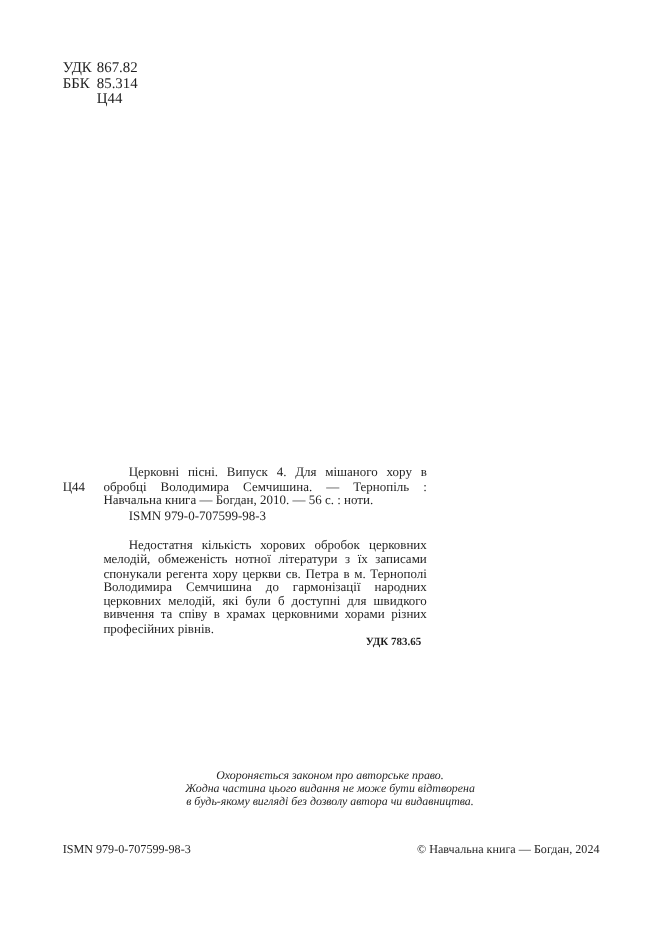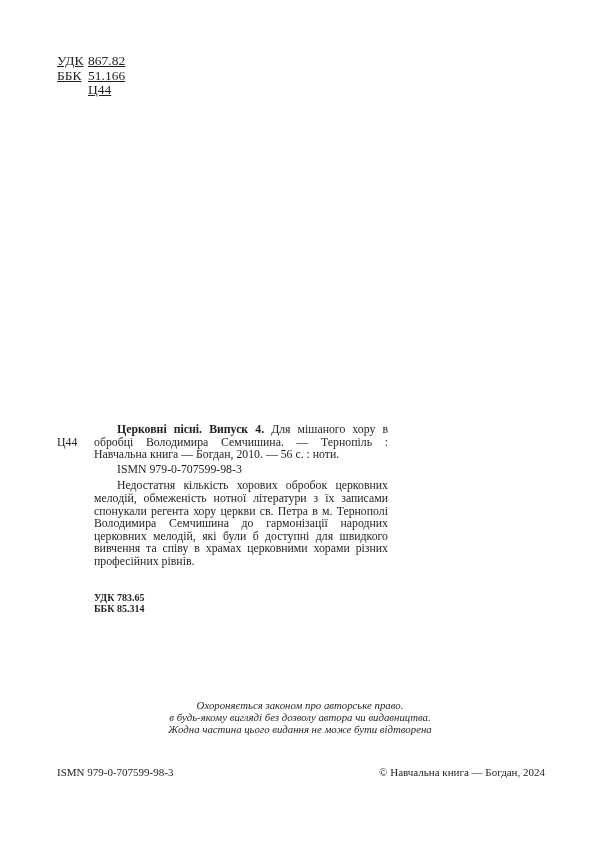--- a/index.html
+++ b/index.html
@@ -14,21 +14,20 @@
   }
 
   
   .top-block {
     position: absolute;
     top: 54px;
     left: 57px;
     font-size: 13.5px;
     line-height: 14.5px;
     border-collapse: collapse;
-    text-decoration: underline;
   }
   .top-block td { padding: 0; vertical-align: top; }
   .top-block td.lbl { width: 31px; }
 
   
   .card {
     position: absolute;
     top: 423px;
     left: 94px;
     width: 294px;
@@ -38,33 +37,32 @@
   .card .margin-sign {
     position: absolute;
     top: 13px;
     left: -37px;
     white-space: nowrap;
   }
   .card p.bib {
     text-align: justify;
     text-indent: 23px;
   }
-  .card p.bib .lead { font-weight: bold; }
+  .card p.bib .lead { font-weight: normal; }
   .card .ismn-line {
     margin-top: 2px;
     padding-left: 23px;
   }
   .card p.annotation {
-    margin-top: 4px;
+    margin-top: 14px;
     text-align: justify;
     text-indent: 23px;
   }
   .card .codes-right {
-    margin-top: 24px;
-    text-align: left;
+    text-align: right;
     padding-right: 5px;
     font-weight: bold;
     font-size: 10px;
     line-height: 11.5px;
   }
 
   
   .notice {
     position: absolute;
     top: 699px;
@@ -92,42 +90,41 @@
 <body>
 
 <table class="top-block">
   <tbody>
       <tr>
     <td class="lbl">УДК</td>
     <td>867.82</td>
   </tr>
   <tr>
     <td class="lbl">ББК</td>
-    <td>51.166</td>
+    <td>85.314</td>
   </tr>
   <tr>
     <td class="lbl"></td>
     <td>Ц44</td>
   </tr>
 </tbody>
   </table>
 
 <div class="card">
   <span class="margin-sign">Ц44</span>
   <p class="bib"><span class="lead">Церковні пісні. Випуск 4.</span><span> Для мішаного хору в обробці Володимира Семчишина. — Тернопіль : Навчальна книга — Богдан, 2010. — 56 с. : ноти.</span></p>
   <div class="ismn-line">ISMN 979-0-707599-98-3</div>
   <p class="annotation">Недостатня кількість хорових обробок церковних мелодій, обмеженість нотної літератури з їх записами спонукали регента хору церкви св. Петра в м. Тернополі Володимира Семчишина до гармонізації народних церковних мелодій, які були б доступні для швидкого вивчення та співу в храмах церковними хорами різних професійних рівнів.</p>
   <div class="codes-right">
     <div>УДК 783.65</div>
-    <div>ББК 85.314</div>
   </div>
 </div>
 
 <div class="notice">
   <div>Охороняється законом про авторське право.</div>
+  <div>Жодна частина цього видання не може бути відтворена</div>
   <div>в будь-якому вигляді без дозволу автора чи видавництва.</div>
-  <div>Жодна частина цього видання не може бути відтворена</div>
 </div>
 
 <div class="footer">
   <span>ISMN 979-0-707599-98-3</span>
   <span>© Навчальна книга — Богдан, 2024</span>
 </div>
 
 </body></html>

